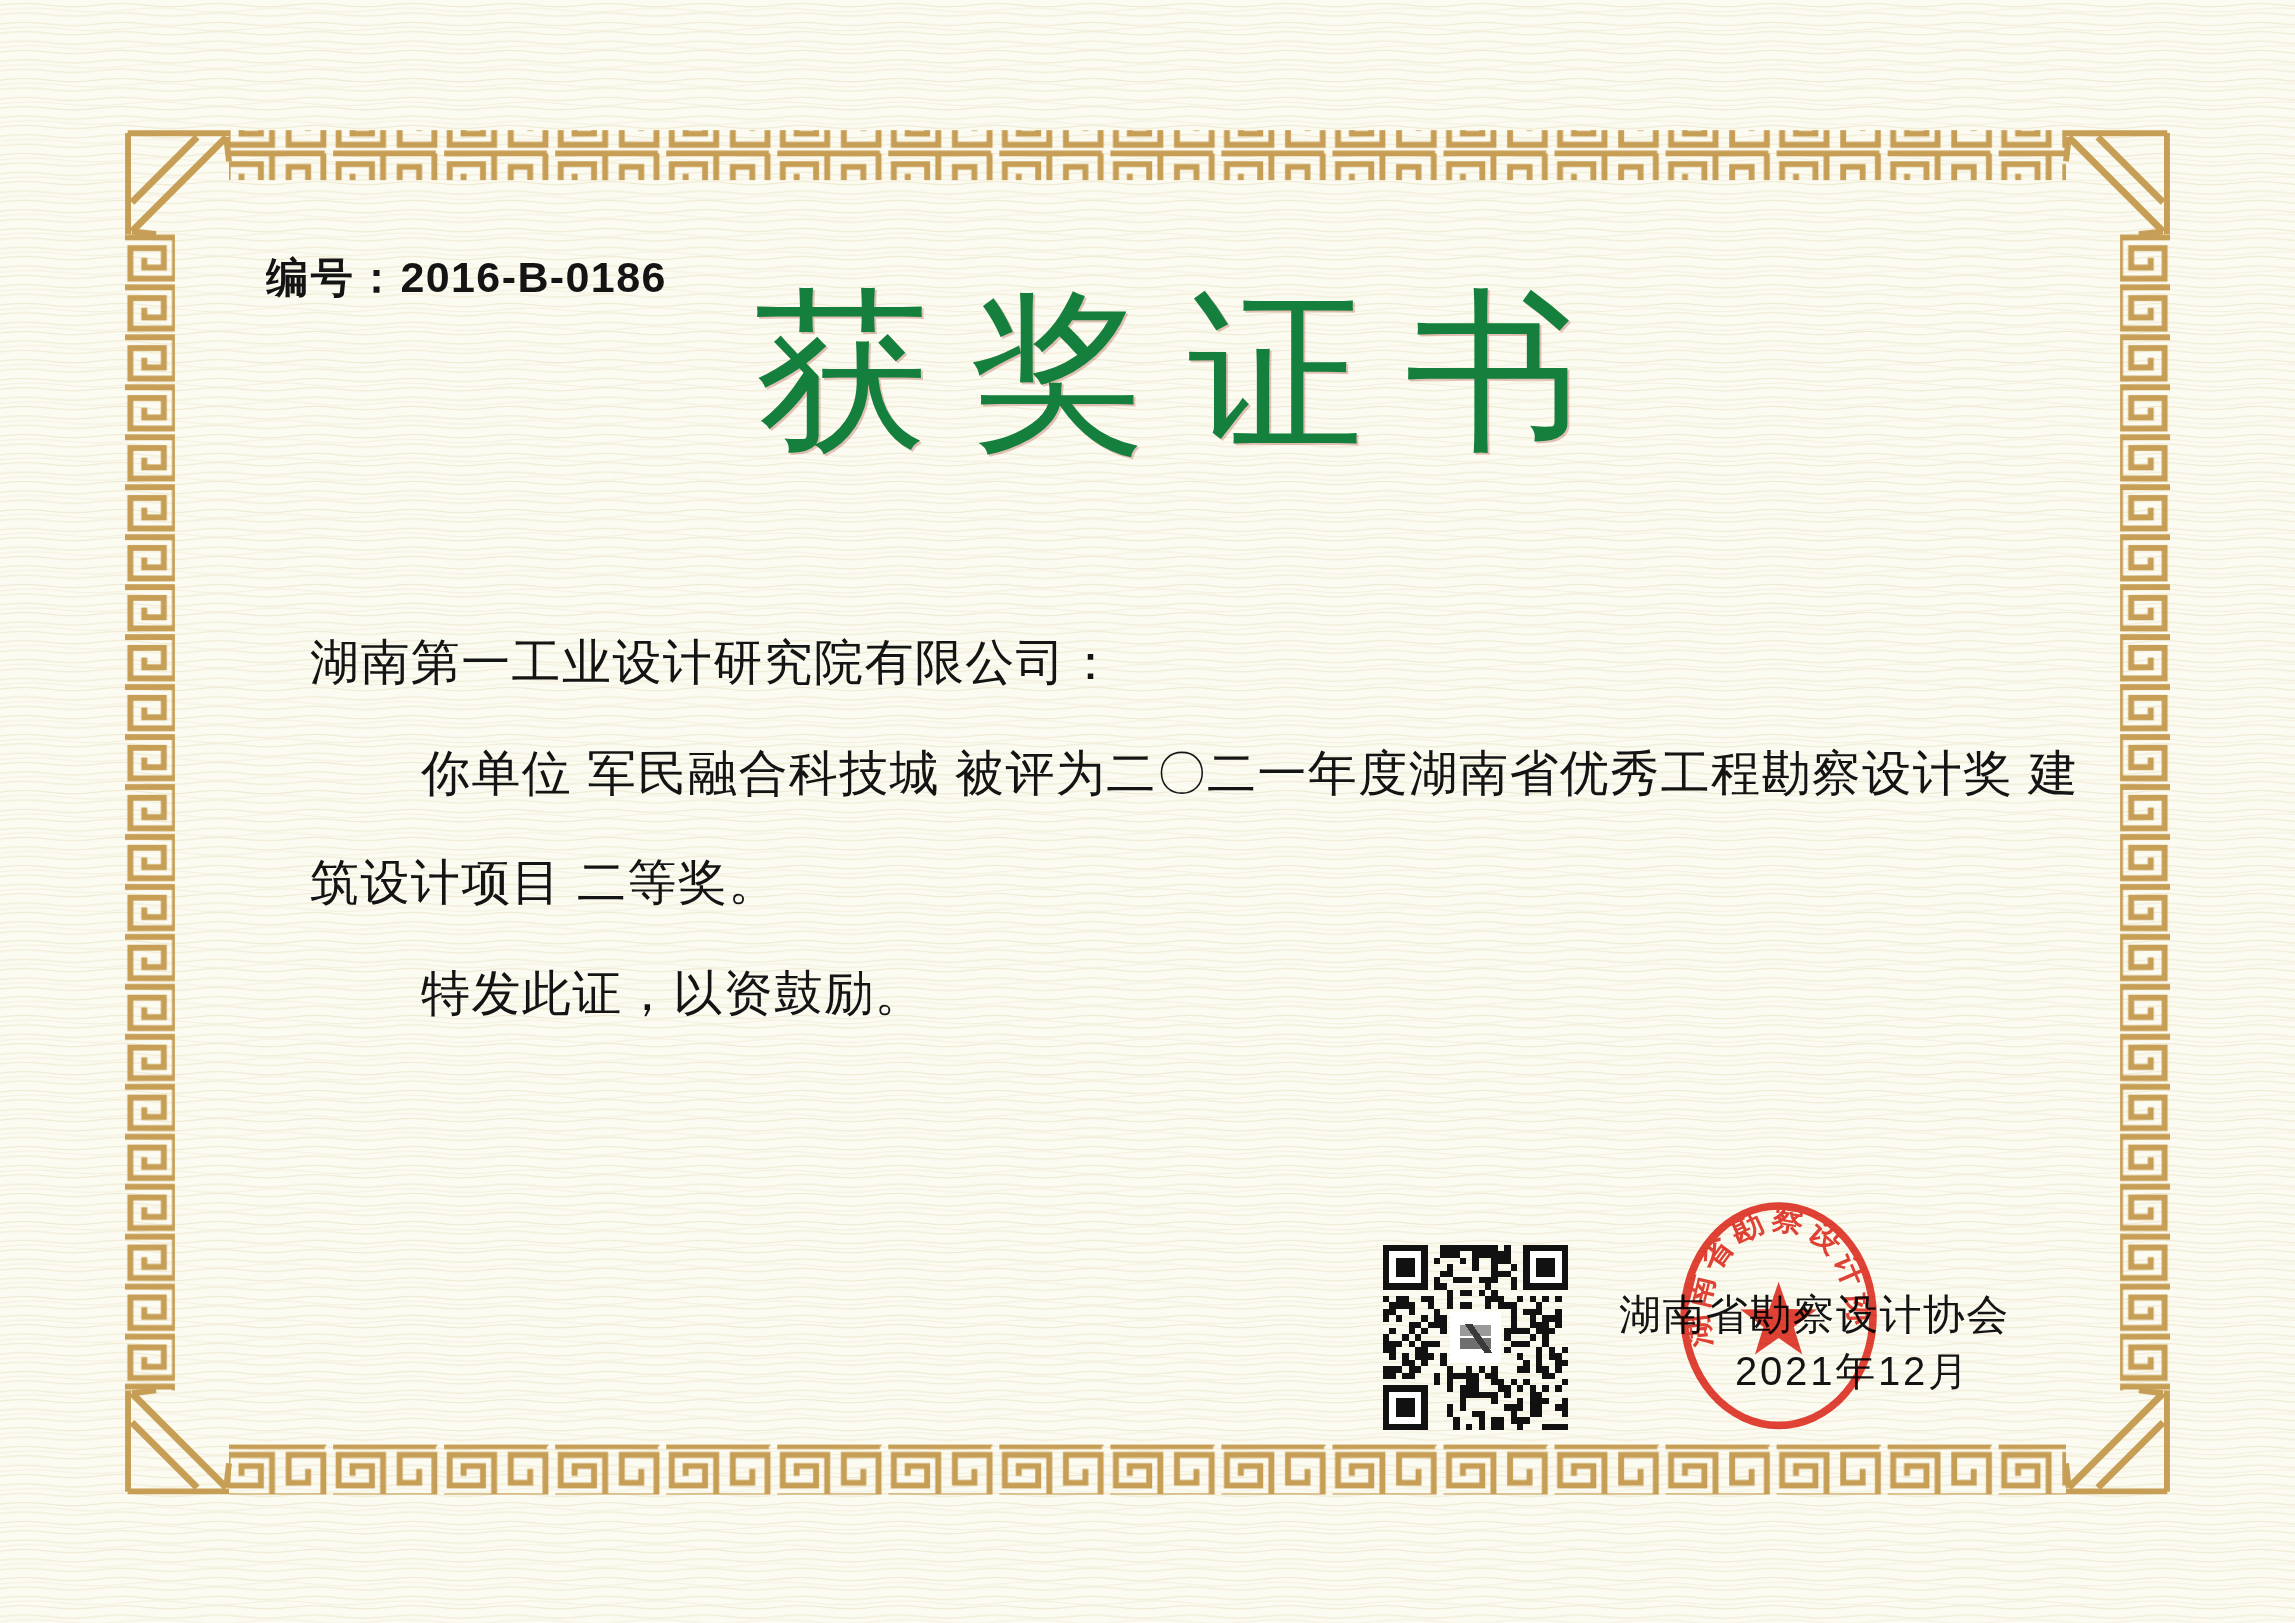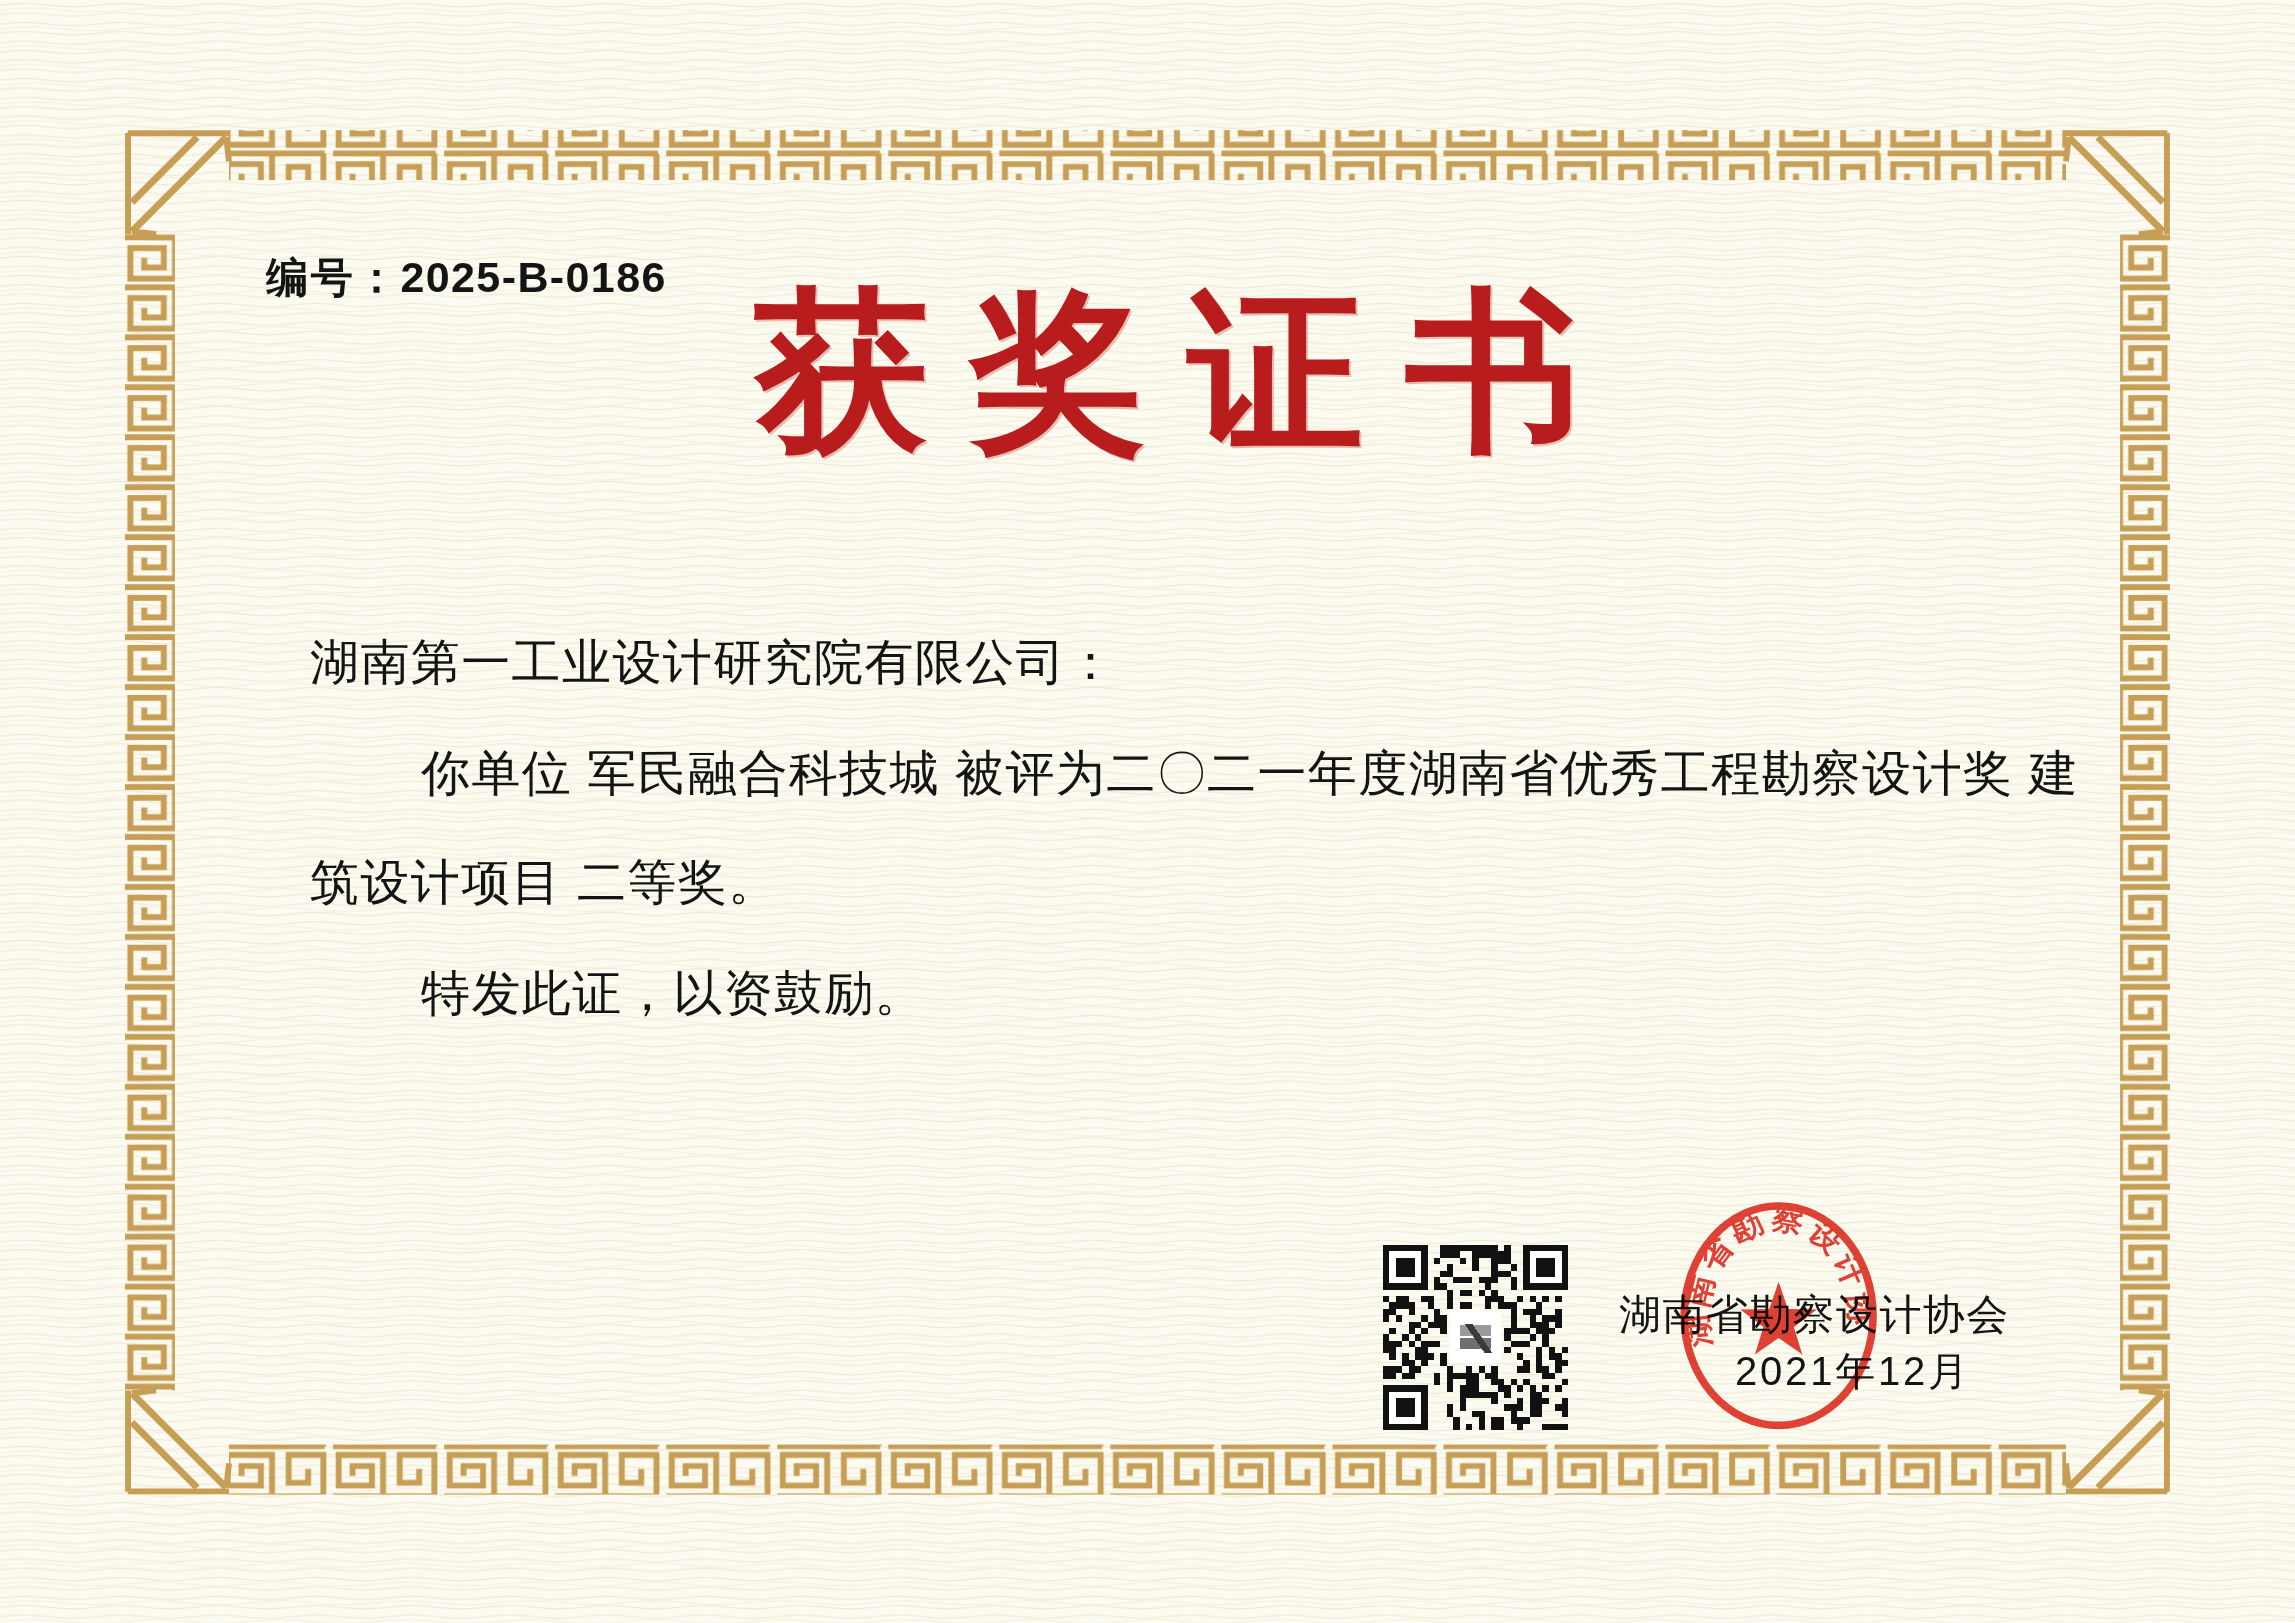--- a/index.html
+++ b/index.html
@@ -9,22 +9,22 @@
     font-family:"Liberation Sans", sans-serif; color:#141414;
   }
   .bg-svg,.frame-svg{position:absolute;left:0;top:0;z-index:0;}
   .frame-svg{z-index:1;}
   .abs{position:absolute;white-space:nowrap;z-index:2;}
   .serial-line{left:266px;top:250px;font-size:42px;font-weight:600;letter-spacing:2.8px;}
   .serial-line .num{font-weight:700;font-size:43px;letter-spacing:1.4px;}
   .cert-title{
     left:1188px;top:255px;transform:translateX(-50%);
     font-family:"DejaVu Serif","Liberation Serif",serif;
-    font-size:175px;font-weight:700;letter-spacing:42px;
-    color:#b91c1c;z-index:2;
+    font-size:175px;font-weight:400;letter-spacing:42px;
+    color:#15803d;z-index:2;
     text-shadow:2.1px 2.1px 0 rgba(150,20,10,.25);
   }
   .body-line{font-size:49px;font-weight:500;letter-spacing:1.4px;}
   .l-recipient{left:310px;top:630px;}
   .l-body1{left:421px;top:741px;}
   .l-body2{left:310px;top:850px;}
   .l-closing{left:421px;top:961px;}
   .issuer-name{left:1619px;top:1287px;font-size:42px;font-weight:500;letter-spacing:1.4px;z-index:2;}
   .issue-date{left:1735px;top:1344px;font-size:40px;font-weight:500;letter-spacing:2.8px;z-index:2;}
   .qr-svg{position:absolute;left:1383px;top:1245px;z-index:2;}
@@ -89,21 +89,21 @@
     <rect x="330" y="2081" width="2647" height="72" fill="url(#mhb)"></rect>
     <g transform="translate(180,337)">
         <rect x="0" y="0" width="72" height="1666" fill="url(#mvl)"></rect>
       </g>
     <g transform="translate(3127,337) scale(-1,1)">
         <rect x="0" y="0" width="72" height="1666" fill="url(#mvl)"></rect>
       </g>
   </svg>
 
   <div class="abs serial-line">
-    <span>编号：</span><span class="num">2025-B-0186</span>
+    <span>编号：</span><span class="num">2016-B-0186</span>
   </div>
 
   <div class="abs cert-title">获奖证书</div>
 
   <div class="abs body-line l-body1">你单位 军民融合科技城 被评为二〇二一年度湖南省优秀工程勘察设计奖 建</div>
   <div class="abs body-line l-recipient">湖南第一工业设计研究院有限公司：</div>
   <div class="abs body-line l-closing">特发此证，以资鼓励。</div>
   <div class="abs body-line l-body2">筑设计项目 二等奖。</div>
 
   <div class="abs issuer-name">湖南省勘察设计协会</div>

